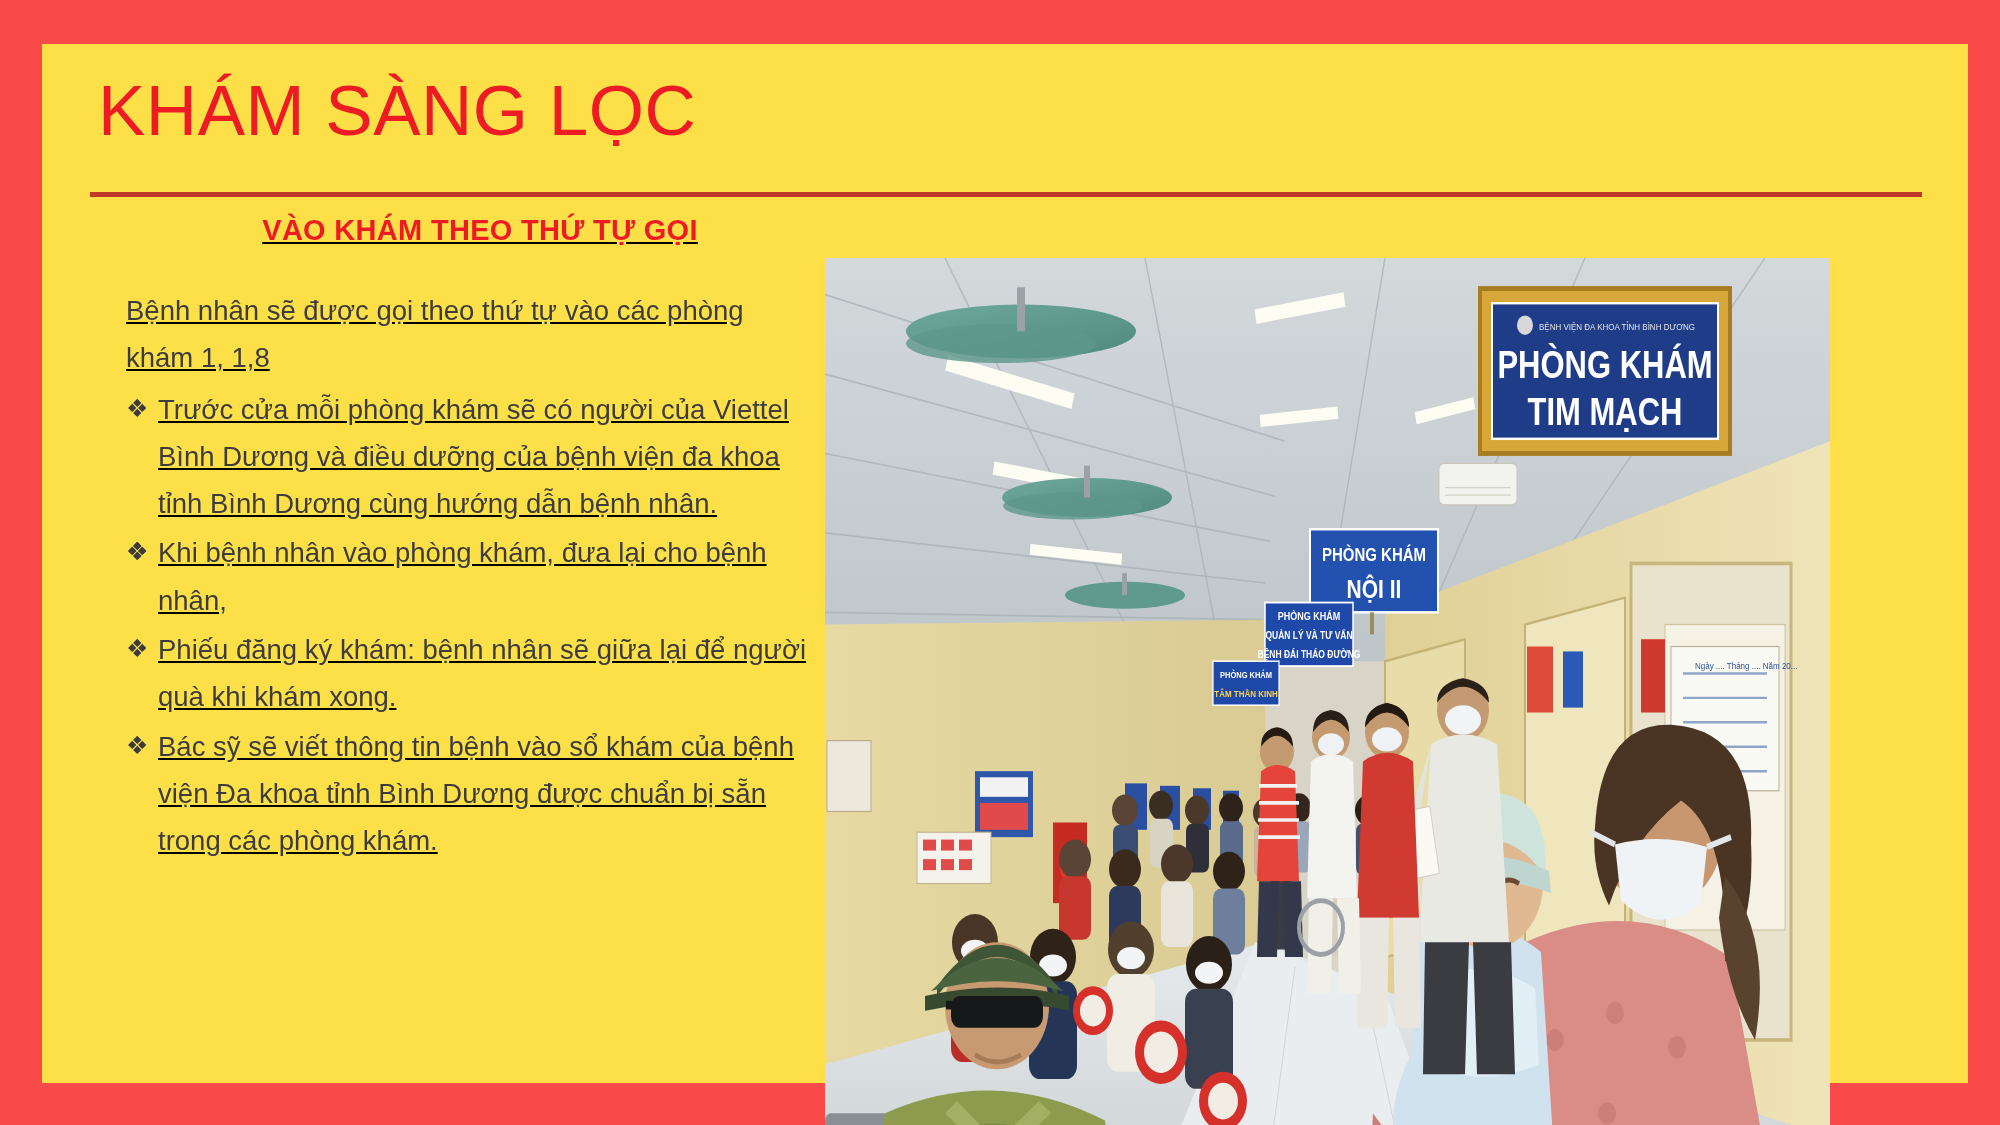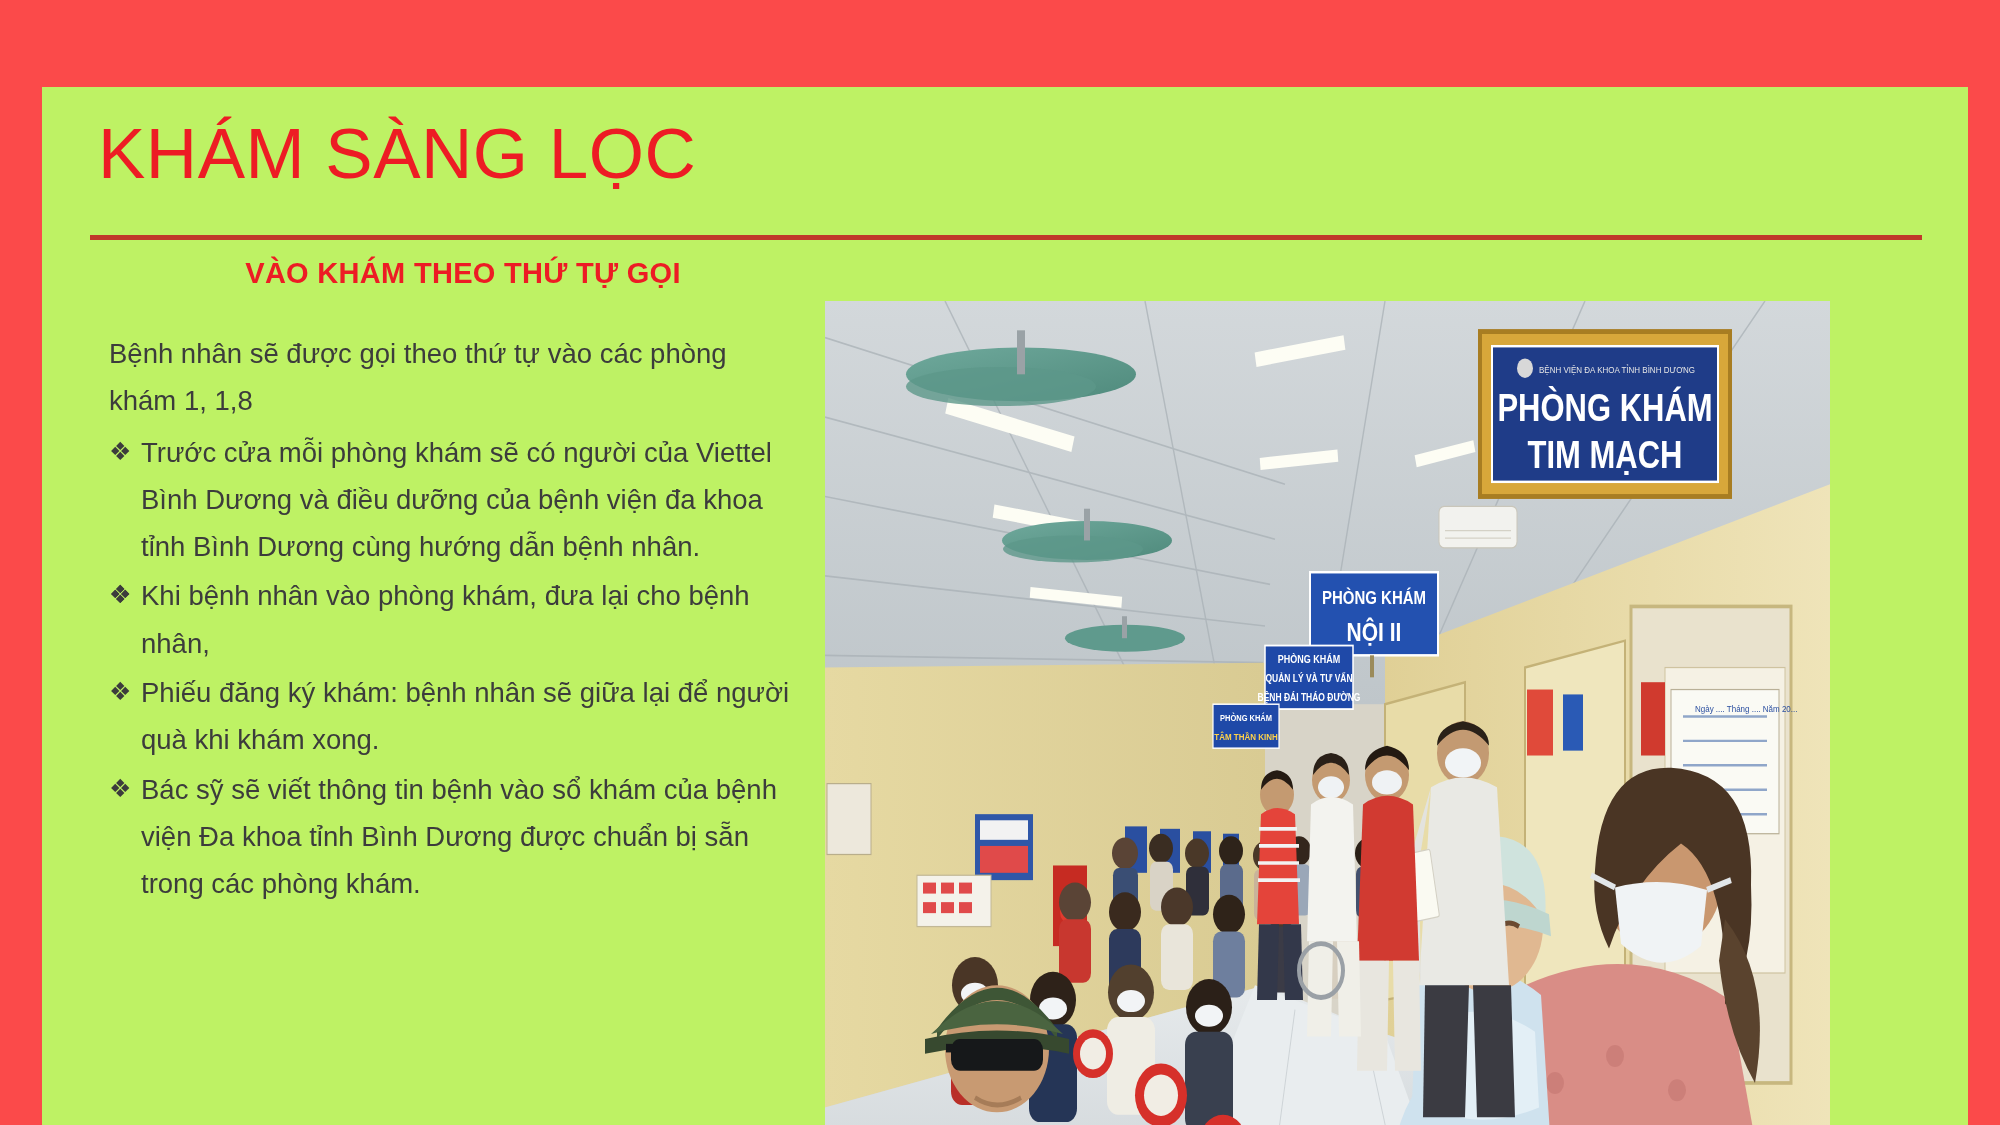--- a/index.html
+++ b/index.html
@@ -22,22 +22,21 @@
     height: 1125px;
     background: #FB4A4A;
   }
 
   .slide-canvas {
     position: absolute;
     left: 42px;
     top: 44px;
     width: 1926px;
     height: 1039px;
-    background: #bef264;
-    margin-top: 43px;
+    background: #fde047;
   }
 
   
   .slide-title {
     position: absolute;
     left: 56px;
     top: 30px;
     font-size: 71px;
     line-height: 1.05;
     font-weight: 300;
@@ -51,23 +50,24 @@
     left: 48px;
     top: 148px;
     width: 1832px;
     height: 5px;
     background: #C0392B;
   }
 
   
   .text-column {
     position: absolute;
-    left: 31px;
+    left: 48px;
     top: 170px;
     width: 740px;
+    text-decoration: underline;
   }
 
   .subtitle {
     display: block;
     text-align: center;
     font-size: 29px;
     font-weight: bold;
     color: #ED1C24;
     letter-spacing: 0.3px;
     margin-bottom: 40px;

